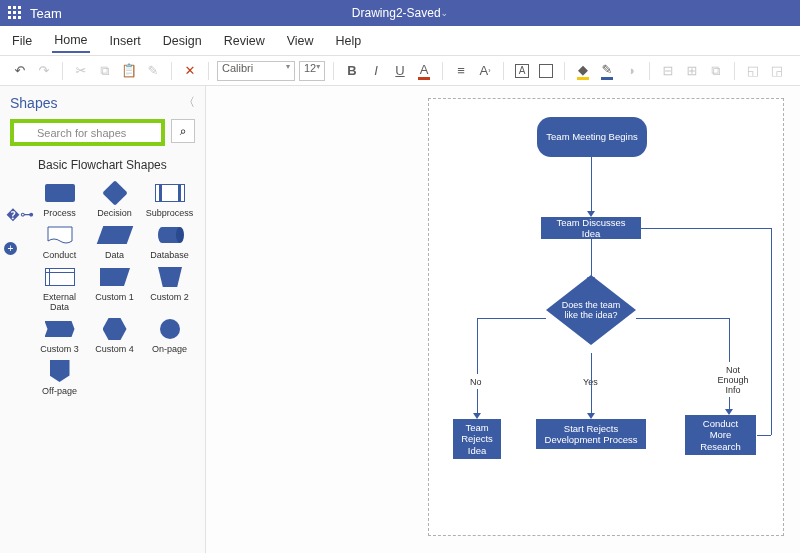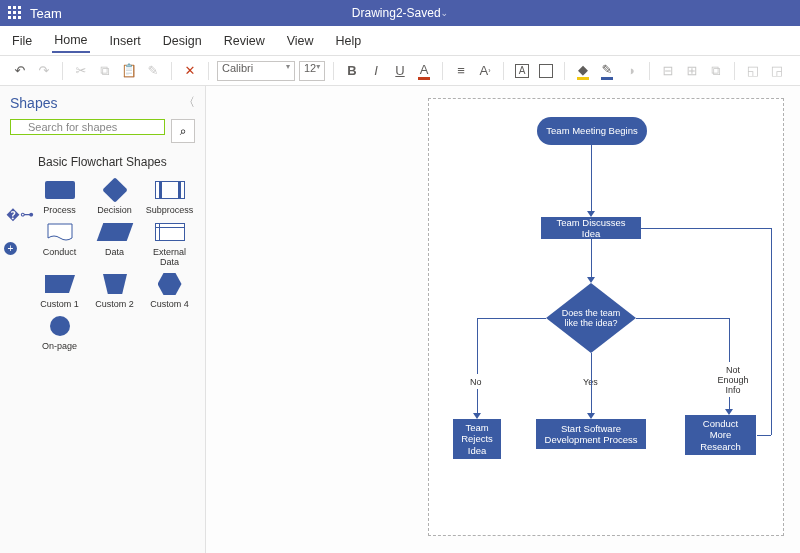--- a/index.html
+++ b/index.html
@@ -33,21 +33,21 @@
 .fontsel .dd{font-size:8px;color:#888}
 .btxt{font-family:'Times New Roman',serif}
 .colorbtn{display:flex;flex-direction:column;align-items:center;width:20px;height:20px;justify-content:center}
 .colorbtn .bar{width:12px;height:3px}
 .boxed{border:1px solid #605e5c;font-size:10px;width:14px;height:14px;display:flex;align-items:center;justify-content:center}
 .main{display:flex;height:467px}
 .sidebar{width:206px;border-right:1px solid #e1e1e1;background:#fafafa;padding:8px 10px;position:relative}
 .shapes-hdr{display:flex;justify-content:space-between;align-items:center;color:#3b5ba3;font-size:14px;margin-bottom:8px}
 .shapes-hdr .collapse{color:#888;font-size:12px;cursor:pointer}
 .searchrow{display:flex;gap:6px;margin-bottom:12px}
-.searchbox{flex:1;height:16px;border:1px solid #84cc16;background:#fff;padding:0 17px;font-size:11px;display:flex;align-items:center;color:#888}
+.searchbox{flex:1;height:27px;border:4px solid #84cc16;background:#fff;padding:0 23px;font-size:11px;display:flex;align-items:center;color:#888}
 .searchbtn{width:24px;height:24px;border:1px solid #c8c6c4;background:#fff;display:flex;align-items:center;justify-content:center;cursor:pointer}
 .cat-title{font-size:12px;color:#323130;margin:6px 0 10px 28px}
 .sideicon{position:absolute;left:6px;top:118px;color:#4a5ba8;font-size:14px}
 .addicon{position:absolute;left:4px;top:156px;width:13px;height:13px;border-radius:50%;background:#3b5ba3;color:#fff;display:flex;align-items:center;justify-content:center;font-size:10px;cursor:pointer}
 .shape-grid{display:grid;grid-template-columns:repeat(3,1fr);gap:6px 4px;padding-left:24px}
 .shape-cell{display:flex;flex-direction:column;align-items:center;gap:4px;cursor:pointer}
 .shape-cell .lbl{font-size:9px;color:#323130;text-align:center}
 .shp{width:32px;height:22px;display:flex;align-items:center;justify-content:center}
 .s-process{background:#3b5ba3;width:30px;height:18px;border-radius:2px}
 .s-decision{width:26px;height:26px;background:#3b5ba3;transform:rotate(45deg);border-radius:2px}
@@ -224,63 +224,85 @@
           <div class="lbl">Conduct</div>
         </div>
       <div class="shape-cell">
           <div class="shp">
             <div class="s-data"></div>
           </div>
           <div class="lbl">Data</div>
         </div>
       <div class="shape-cell">
           <div class="shp">
+            <svg width="28" height="20">
+              <ellipse cx="6" cy="10" rx="4" ry="8" fill="#3b5ba3"></ellipse>
+              <rect x="6" y="2" width="18" height="16" fill="#3b5ba3"></rect>
+              <ellipse cx="24" cy="10" rx="4" ry="8" fill="#2a4a8f"></ellipse>
+            </svg>
+          </div>
+          <div class="lbl">Database</div>
+        </div>
+      <div class="shape-cell">
+          <div class="shp">
             <div class="s-ext"></div>
           </div>
           <div class="lbl">External Data</div>
         </div>
       <div class="shape-cell">
           <div class="shp">
             <svg width="30" height="18">
               <path d="M0 0h30l-6 18H0z" fill="#3b5ba3"></path>
             </svg>
           </div>
           <div class="lbl">Custom 1</div>
         </div>
       <div class="shape-cell">
           <div class="shp">
             <div class="s-c2"></div>
           </div>
           <div class="lbl">Custom 2</div>
         </div>
       <div class="shape-cell">
           <div class="shp">
+            <div class="s-c3"></div>
+          </div>
+          <div class="lbl">Custom 3</div>
+        </div>
+      <div class="shape-cell">
+          <div class="shp">
             <div class="s-c4"></div>
           </div>
           <div class="lbl">Custom 4</div>
         </div>
       <div class="shape-cell">
           <div class="shp">
             <div class="s-circ"></div>
           </div>
           <div class="lbl">On-page</div>
+        </div>
+      <div class="shape-cell">
+          <div class="shp">
+            <div class="s-off"></div>
+          </div>
+          <div class="lbl">Off-page</div>
         </div>
     </div>
   </div>
 
   <div class="canvas">
     <div class="page">
 
-      <div class="flow fshape fstart" style="left:108px;top:18px;width:110px;height:28px">Team Meeting Begins</div>
+      <div class="flow fshape fstart" style="left:108px;top:18px;width:110px;height:40px">Team Meeting Begins</div>
       <div class="flow fshape" style="left:112px;top:118px;width:100px;height:22px">Team Discusses Idea</div>
-      <div class="flow fdec" style="left:117px;top:184px">
+      <div class="flow fdec" style="left:117px;top:176px">
           <div class="t">Does the team like the idea?</div>
         </div>
       <div class="flow fshape" style="left:24px;top:320px;width:48px;height:40px">Team Rejects Idea</div>
-      <div class="flow fshape" style="left:107px;top:320px;width:110px;height:30px">Start Software Development Process</div>
+      <div class="flow fshape" style="left:107px;top:320px;width:110px;height:30px">Start Rejects Development Process</div>
       <div class="flow fshape" style="left:256px;top:316px;width:71px;height:40px">Conduct More Research</div>
 
       <div class="flabel" style="left:41px;top:278px">No</div>
       <div class="flabel" style="left:154px;top:278px">Yes</div>
       <div class="flabel" style="left:284px;top:266px;width:40px">Not Enough Info</div>
 
       <div class="arrow v" style="left:162px;top:46px;height:66px"></div>
       <div class="ahead" style="left:158px;top:112px"></div>
 
       <div class="arrow v" style="left:162px;top:140px;height:40px"></div>

